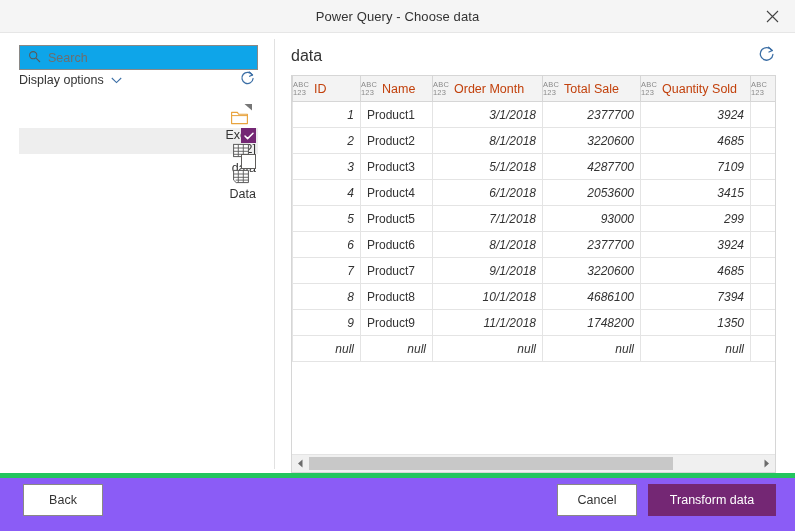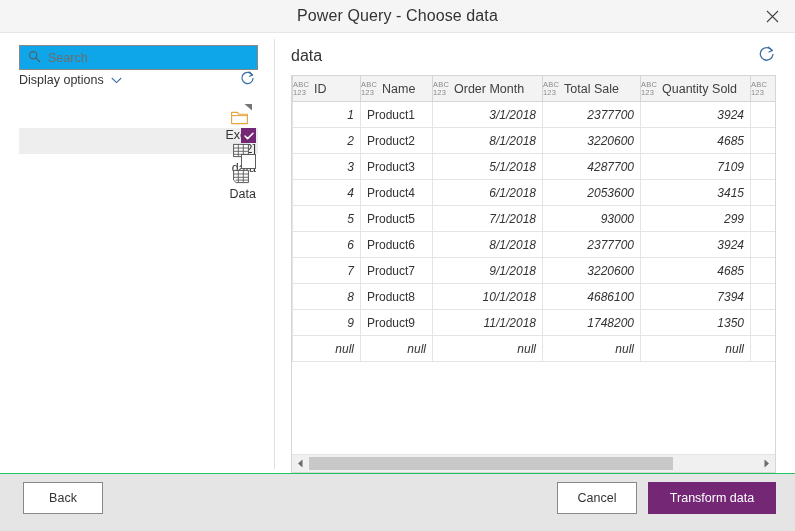--- a/index.html
+++ b/index.html
@@ -31,21 +31,21 @@
     position: relative;
     height: 32px;
     min-height: 32px;
     background: #f5f5f5;
     border-bottom: 1px solid #e6e6e6;
     display: flex;
     align-items: center;
     justify-content: center;
   }
   .titlebar-title {
-    font-size: 16px;
+    font-size: 13px;
     color: #333333;
     letter-spacing: 0.1px;
   }
   .titlebar-close {
     position: absolute;
     right: 0;
     top: 0;
     width: 46px;
     height: 32px;
     display: flex;
@@ -236,21 +236,21 @@
   .abc123 {
     display: inline-block;
     line-height: 8px;
     font-size: 7.5px;
     color: #8a8a8a;
     margin-right: 5px;
     letter-spacing: 0.2px;
     flex: 0 0 auto;
   }
   .abc123 i { font-style: normal; display: block; }
-  .hlabel { font-size: 12.5px; color: #404040; overflow: hidden; }
+  .hlabel { font-size: 12.5px; color: #c2410c; overflow: hidden; }
 
   table.preview td {
     border: 1px solid #e4e4e4;
     border-top: 0;
     border-left: 0;
     height: 25px;
     padding: 0 6px;
     white-space: nowrap;
     overflow: hidden;
     color: #333333;
@@ -293,22 +293,22 @@
     height: 13px;
     width: 81%;
     background: #c8c8c8;
     cursor: pointer;
   }
 
   
   .footer {
     height: 58px;
     min-height: 58px;
-    border-top: 1px solid #22c55e;
-    background: #e5e5e5;
+    border-top: 5px solid #22c55e;
+    background: #8b5cf6;
     display: flex;
     align-items: center;
     padding: 0 19px 10px 23px;
     box-sizing: border-box;
   }
   .btn {
     height: 32px;
     min-width: 80px;
     padding: 0 14px;
     box-sizing: border-box;

